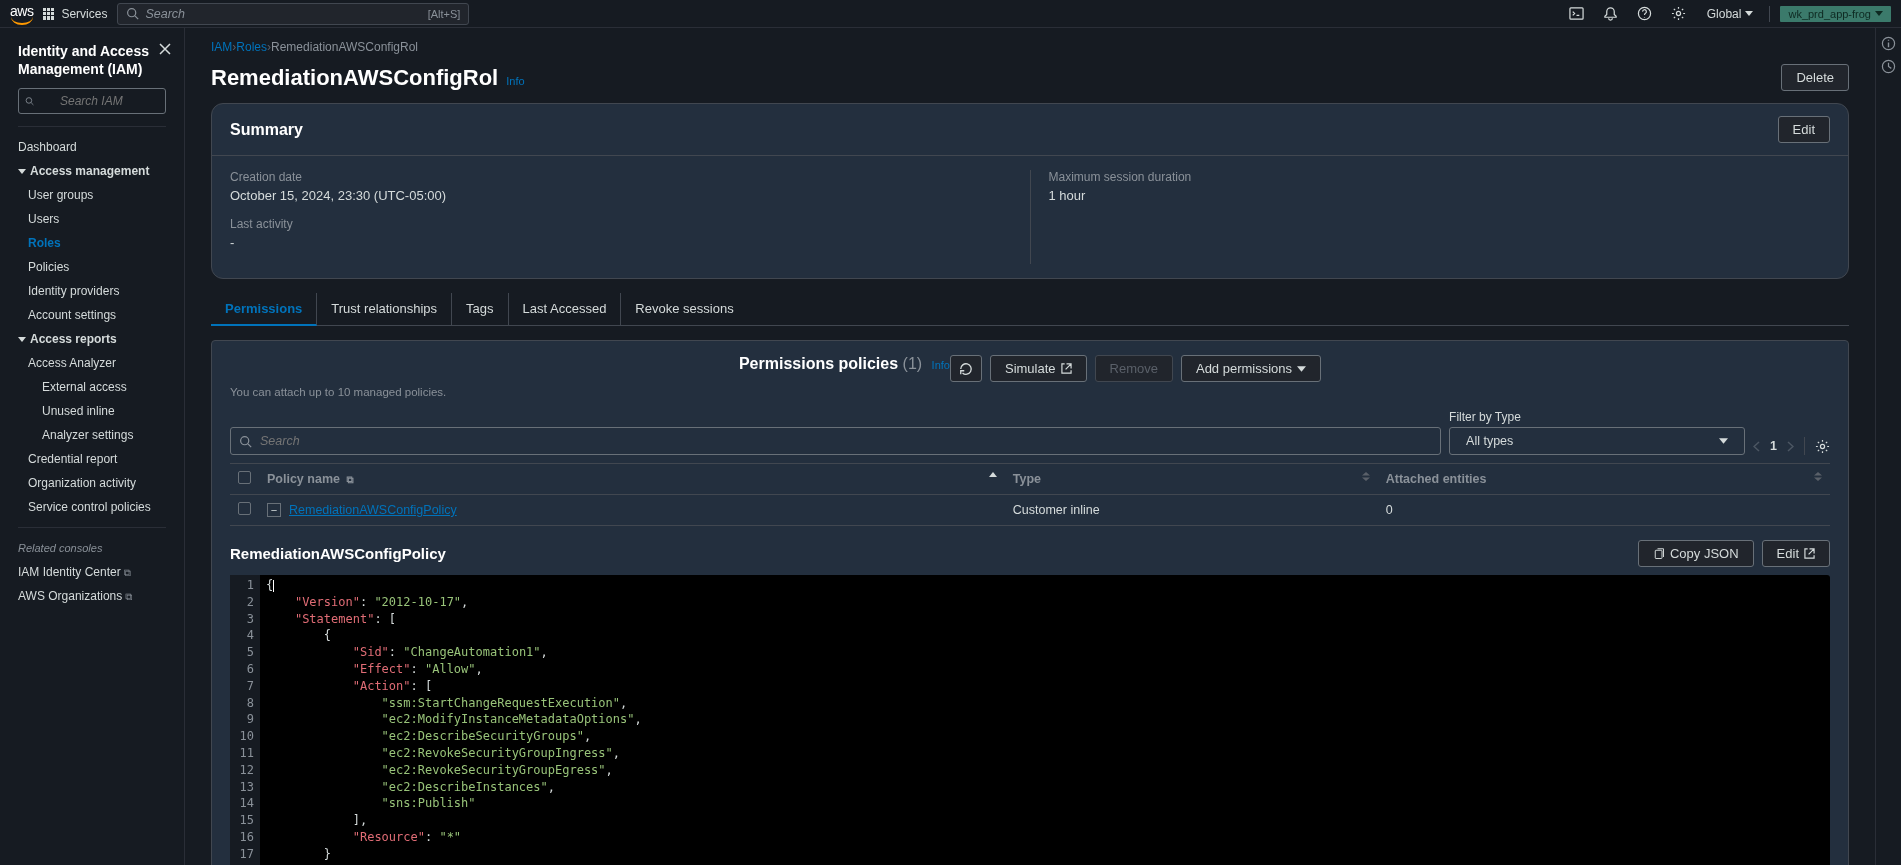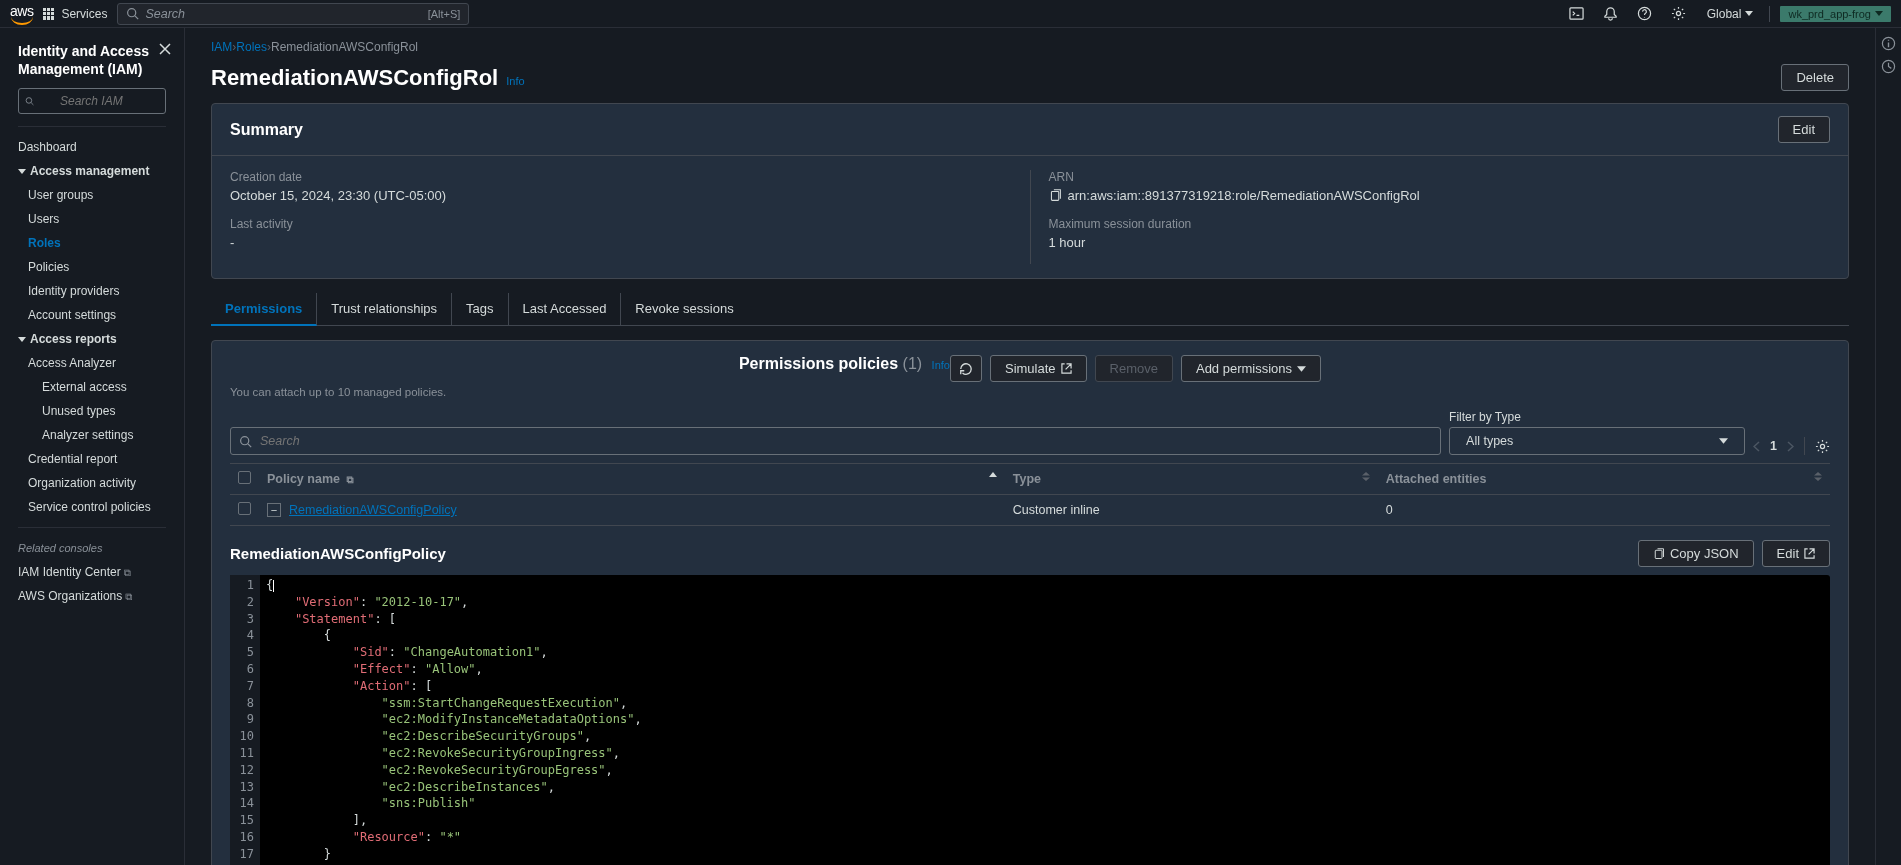--- a/index.html
+++ b/index.html
@@ -50,21 +50,21 @@
   .crumbs a{color:var(--active);text-decoration:none}
   .crumbs .sep{color:#5a6069}
   .crumbs .cur{color:#8a9199}
 
   .title-row{display:flex;justify-content:space-between;align-items:center;margin-bottom:12px}
   h1{font-size:22px;font-weight:700;margin:0;color:#fff;display:flex;align-items:baseline;gap:8px}
   .info{font-size:11px;color:var(--active);cursor:pointer;font-weight:400}
   .btn{background:#21252c;border:1px solid #687078;border-radius:3px;padding:5px 14px;color:#d5dbdb;font-size:13px;cursor:pointer;display:inline-flex;align-items:center;gap:5px}
   .btn.disabled{color:#5a6069;border-color:#414750;cursor:not-allowed}
 
-  .panel{background:#232f3e;border:1px solid #414750;border-radius:4px;margin-bottom:14px}
+  .panel{background:#232f3e;border:1px solid #414750;border-radius:12px;margin-bottom:14px}
   .panel-hd{display:flex;justify-content:space-between;align-items:center;padding:12px 18px;border-bottom:1px solid #414750}
   .panel-hd h2{margin:0;font-size:16px;font-weight:700;color:#fff}
   .summary-body{display:flex;padding:14px 0}
   .summary-col{flex:1;padding:0 18px;border-left:1px solid #414750}
   .summary-col:first-child{border-left:none}
   .field{margin-bottom:14px}
   .field-label{font-size:12px;color:#8a9199;margin-bottom:4px}
   .field-val{font-size:13px;color:#d5dbdb;display:flex;align-items:center;gap:6px}
 
   
@@ -216,21 +216,21 @@
     <a class="side-link">Identity providers</a>
     <a class="side-link">Account settings</a>
     <div class="side-head">
         <svg width="8" height="5" viewBox="0 0 8 5">
           <path d="M0 0l4 5 4-5z" fill="#d5dbdb"></path>
         </svg>
         <span>Access reports</span>
       </div>
     <a class="side-link">Access Analyzer</a>
     <a class="side-link l2">External access</a>
-    <a class="side-link l2">Unused types</a>
+    <a class="side-link l2">Unused inline</a>
     <a class="side-link l2">Analyzer settings</a>
     <a class="side-link">Credential report</a>
     <a class="side-link">Organization activity</a>
     <a class="side-link">Service control policies</a>
     <div class="side-divider" style="margin-top:8px"></div>
     <div class="side-sub">Related consoles</div>
     <a class="side-link" style="padding-left:10px"><span>IAM Identity Center</span><span class="ext">⧉</span></a>
     <a class="side-link" style="padding-left:10px"><span>AWS Organizations</span><span class="ext">⧉</span></a>
   </div>
 
@@ -263,30 +263,20 @@
           <div class="field">
             <div class="field-label">Creation date</div>
             <div class="field-val">October 15, 2024, 23:30 (UTC-05:00)</div>
           </div>
           <div class="field">
             <div class="field-label">Last activity</div>
             <div class="field-val">-</div>
           </div>
         </div>
         <div class="summary-col">
-          <div class="field">
-            <div class="field-label">ARN</div>
-            <div class="field-val">
-                  <svg width="13" height="13" viewBox="0 0 16 16">
-                    <rect x="3" y="3" width="9" height="11" rx="1" fill="none" stroke="#d5dbdb" stroke-width="1.3"></rect>
-                    <path d="M6 1h8v11" fill="none" stroke="#d5dbdb" stroke-width="1.3"></path>
-                  </svg>
-                  <span>arn:aws:iam::891377319218:role/RemediationAWSConfigRol</span>
-                </div>
-          </div>
           <div class="field">
             <div class="field-label">Maximum session duration</div>
             <div class="field-val">1 hour</div>
           </div>
         </div>
       </div>
     </div>
 
     <div class="tabs">
       <div class="tab active">Permissions</div>

